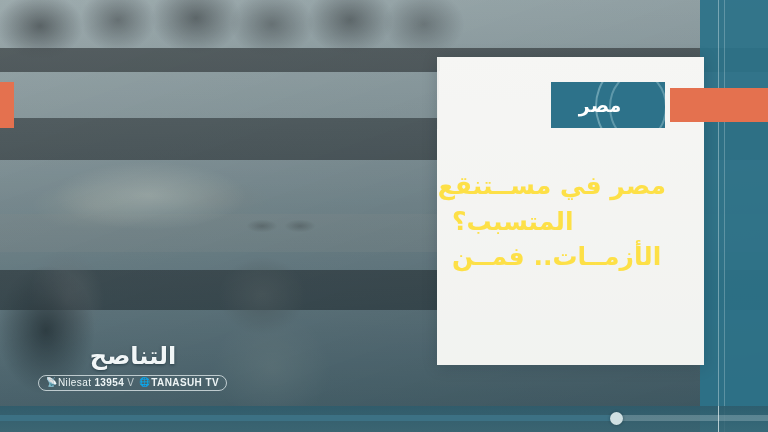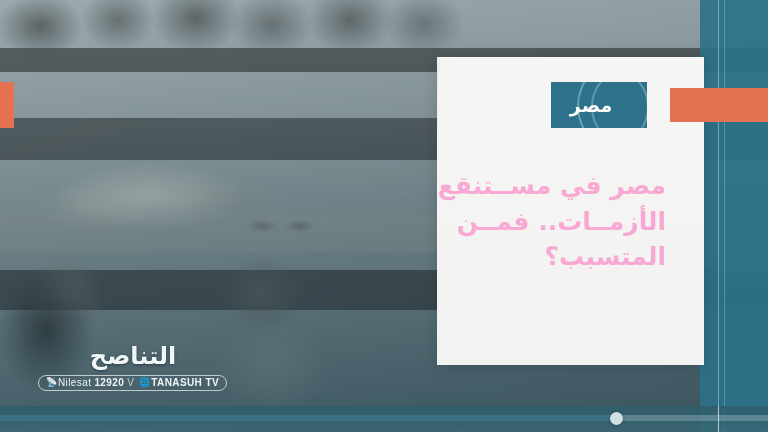--- a/index.html
+++ b/index.html
@@ -97,21 +97,21 @@
     position:absolute; inset:0;
     background:
       linear-gradient(92deg, rgba(208,212,208,.40) 0 3px, transparent 3px 10px),
       linear-gradient(180deg, rgba(246,246,244,1), rgba(238,240,237,1));
     opacity:.55;
   }
 
   
   .badge {
     position:absolute; left:551px; top:82px;
-    width:96px; height:46px;
+    width:114px; height:46px;
     background:#2d728a;
     overflow:hidden;
     display:flex; align-items:center; justify-content:center;
   }
   .badge-arcs {
     position:absolute; right:-16px; top:-22px;
     width:86px; height:92px;
     border-radius:50%;
     border:2px solid rgba(190,226,232,.42);
   }
@@ -135,22 +135,22 @@
   .badge-accent {
     position:absolute; left:670px; top:88px;
     width:98px; height:34px;
     background:#e4714f;
   }
 
   
   .headline {
     position:absolute; left:452px; top:168px;
     width:214px;
-    direction:rtl; text-align:right;
-    color:#f9a8d4;
+    direction:rtl; text-align:left;
+    color:#fde047;
     font-size:25px;
     font-weight:700;
     line-height:1.42;
     letter-spacing:-.2px;
   }
   .headline-line { display:block; white-space:nowrap; }
 
   
   .logo-block {
     position:absolute; left:38px; top:344px;
@@ -248,32 +248,32 @@
   <div class="badge-accent"></div>
 
   <div class="badge">
     <div class="badge-arcs"></div>
     <div class="badge-arcs2"></div>
     <span class="badge-label">مصر</span>
   </div>
 
   <div class="headline">
     <span class="headline-line">مصر في مســتنقع</span>
+    <span class="headline-line">المتسبب؟</span>
     <span class="headline-line">الأزمــات.. فمــن</span>
-    <span class="headline-line">المتسبب؟</span>
   </div>
 
   <div class="logo-block">
     <span class="logo-wordmark">التناصح</span>
     <div class="logo-strip">
       <div class="logo-pill">
         <span class="pill-item">
           <span class="pill-icon">📡</span>
           <span class="pill-text">Nilesat</span>
-          <span class="pill-text strong">12920</span>
+          <span class="pill-text strong">13954</span>
           <span class="pill-text dim">V</span>
         </span>
         <span class="pill-item">
           <span class="pill-icon">🌐</span>
           <span class="pill-text strong">TANASUH TV</span>
         </span>
       </div>
       <div class="logo-rule"></div>
     </div>
   </div>

